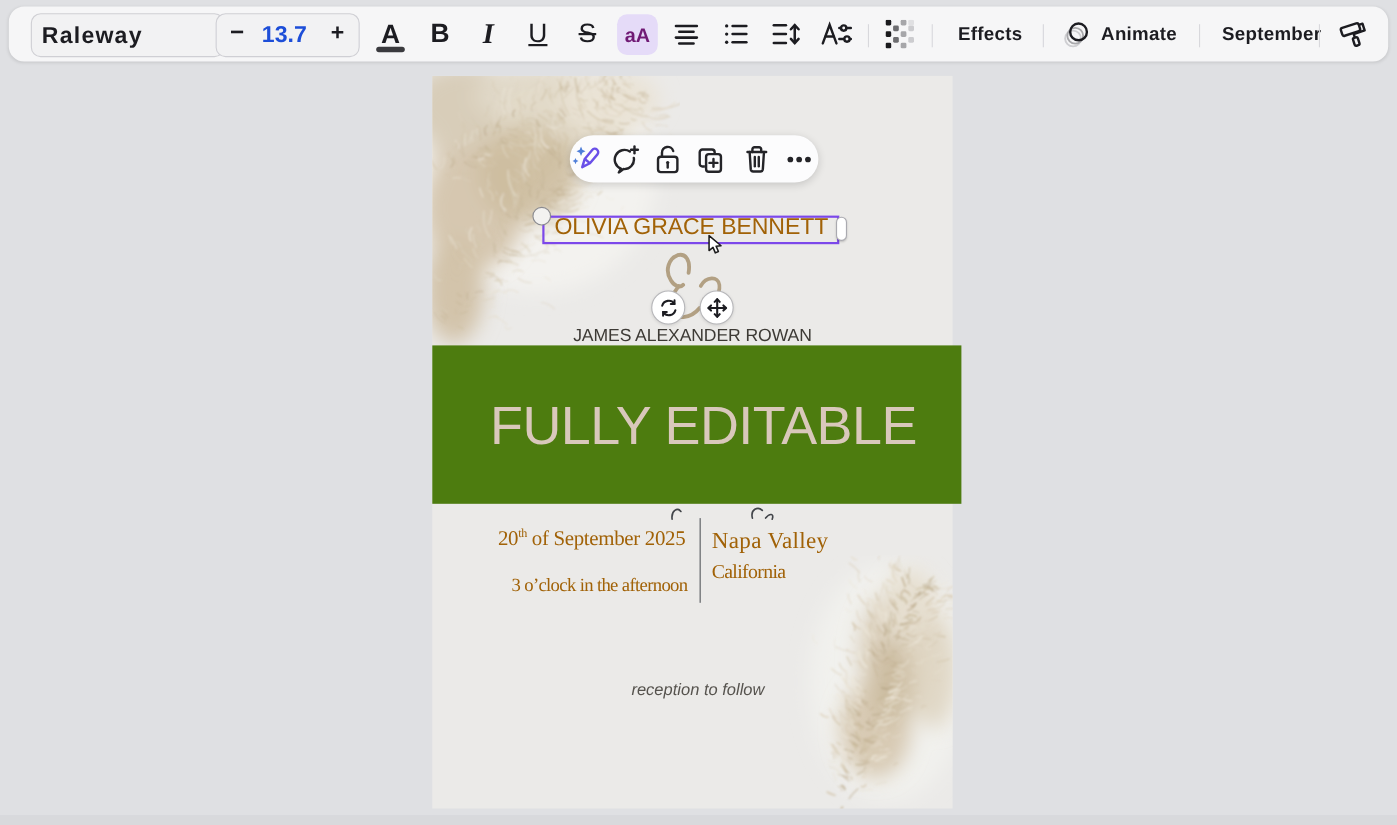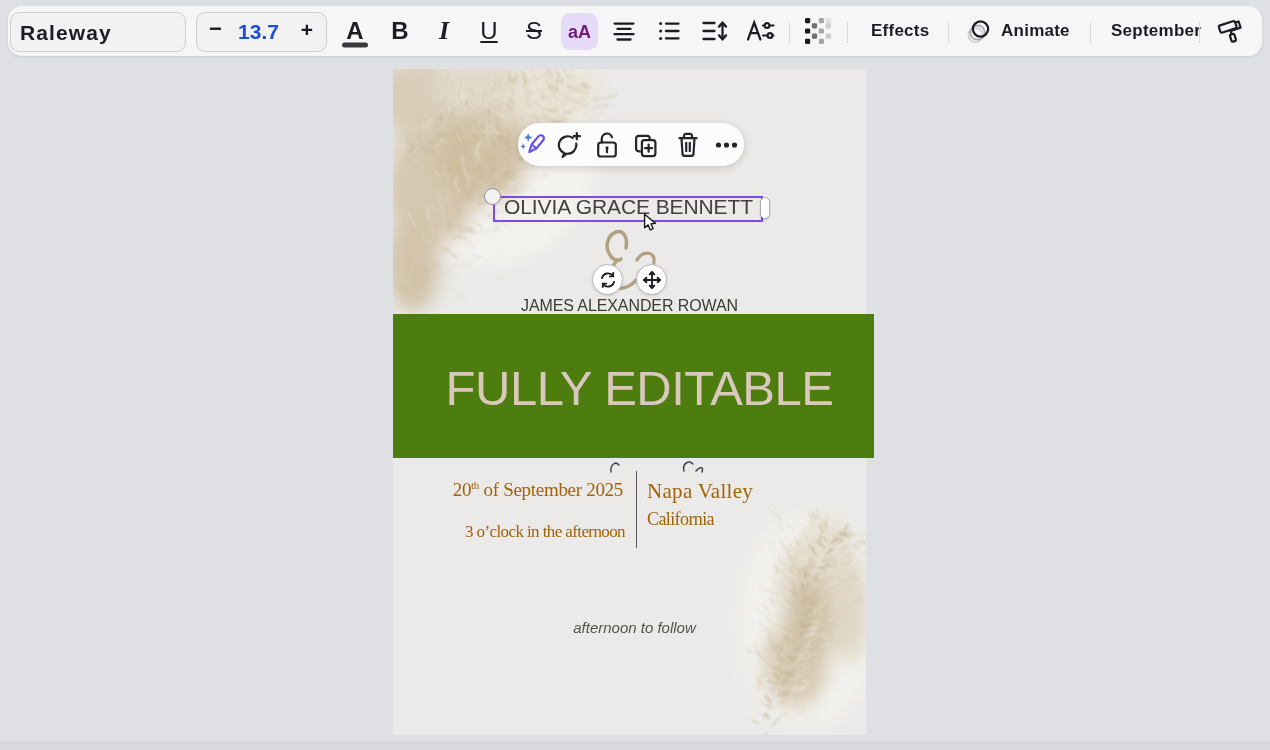--- a/index.html
+++ b/index.html
@@ -4,39 +4,39 @@
 <style>
   html,body{margin:0;padding:0}
   body{width:1270px;height:750px;position:relative;overflow:hidden;
        background:#dfe0e3;font-family:"Liberation Sans",sans-serif;}
   .abs{position:absolute}
   
   #topbar{position:absolute;left:8px;top:6px;width:1254px;height:50px;
           background:#f6f6f7;border-radius:14px;box-shadow:0 1px 3px rgba(0,0,0,.10);}
   .pill{position:absolute;top:6px;height:40px;background:#f2f2f3;
         border:1.5px solid #cfcfd4;border-radius:9px;box-sizing:border-box;}
-  #fontpill{left:2px;width:176px;}
+  #fontpill{left:20px;width:176px;}
   #fontpill span{position:absolute;left:9px;top:8px;font-size:21px;font-weight:700;color:#1c1c21;letter-spacing:1.1px}
   #sizepill{left:188px;width:131px;}
   #sizepill .minus{position:absolute;left:12px;top:3px;font-size:22px;font-weight:700;color:#1c1c21}
   #sizepill .num{position:absolute;left:-3px;width:100%;text-align:center;top:7px;font-size:21px;font-weight:700;color:#1d4ed8}
   #sizepill .plus{position:absolute;right:13px;top:5px;font-size:21px;font-weight:700;color:#1c1c21}
   .tbicon{position:absolute;top:0;height:50px;display:flex;align-items:center;justify-content:center;}
   .tbsep{position:absolute;top:16px;width:1.4px;height:21px;background:#d8d8dc;}
   .tblabel{position:absolute;top:0;height:50px;display:flex;align-items:center;
            font-size:17px;font-weight:700;color:#1c1c21;letter-spacing:0.25px}
   #aacase{position:absolute;left:553px;top:7px;width:37px;height:37px;background:#e5dbf8;
           border-radius:9px;}
   #aacase span{position:absolute;width:100%;text-align:center;top:9px;font-size:18px;font-weight:700;color:#701a75;}
   
   #card{position:absolute;left:393px;top:69px;width:473px;height:666px;background:#ebeae8;}
   #banner{position:absolute;left:0;top:245px;width:481px;height:144px;background:#4d7c0f;}
   #banner .big{position:absolute;left:6px;top:46px;width:100%;text-align:center;
                font-size:49px;color:#d9c8bb;letter-spacing:-0.5px;white-space:nowrap}
-  .nameline{position:absolute;width:100%;text-align:center;color:#404040;white-space:nowrap}
+  .nameline{position:absolute;width:100%;text-align:center;color:#a16207;white-space:nowrap}
   #olivia{top:126px;font-size:21px;letter-spacing:-0.1px;left:-1px}
   #james {top:228px;font-size:16px;letter-spacing:-0.1px;color:#3d3a35}
   .script{position:absolute;font-family:"Liberation Serif",serif;
           color:#a16207;white-space:nowrap}
   #divline{position:absolute;left:242.5px;top:401.5px;width:1.4px;height:77px;background:#54575c;}
   #reception{position:absolute;left:0;top:550px;width:483px;text-align:center;
              font-style:italic;font-size:15px;color:#56534e;}
   
   #selbox{position:absolute;left:493px;top:196px;width:270px;height:26px;
           border:2.5px solid #7c48ea;box-sizing:border-box;}
@@ -1393,21 +1393,21 @@
     <path d="M76 11 C 74 3 81 0 85 4"></path>
     <path d="M88 11 C 92 6 96 7 94 12"></path>
   </svg>
 
   <div class="script" style="right:243px;top:410px;font-size:19px;letter-spacing:-0.3px">20<span style="font-size:11px;vertical-align:7px">th</span> of September 2025</div>
   <div class="script" style="right:241px;top:453px;font-size:17px;letter-spacing:-0.6px">3 o’clock in the afternoon</div>
   <div id="divline"></div>
   <div class="script" style="left:254px;top:410px;font-size:21px;letter-spacing:0.3px">Napa Valley</div>
   <div class="script" style="left:254px;top:440px;font-size:18px;letter-spacing:-0.6px">California</div>
 
-  <div id="reception">afternoon to follow</div>
+  <div id="reception">reception to follow</div>
 </div>
 
 <div id="selbox"></div>
 <div id="selcircle"></div>
 <div id="selpill"></div>
 
 <div id="floatbar">
 
   <svg class="abs" style="left:0px;top:7px" width="30" height="29" viewBox="0 0 30 29" fill="none">
     <path d="M10.2 3.2 l1.2 2.9 2.9 1.4 -2.9 1.3 -1.2 3.1 -1.2-3.1 -2.9-1.3 2.9-1.4 Z" fill="#4f7fd9"></path>

